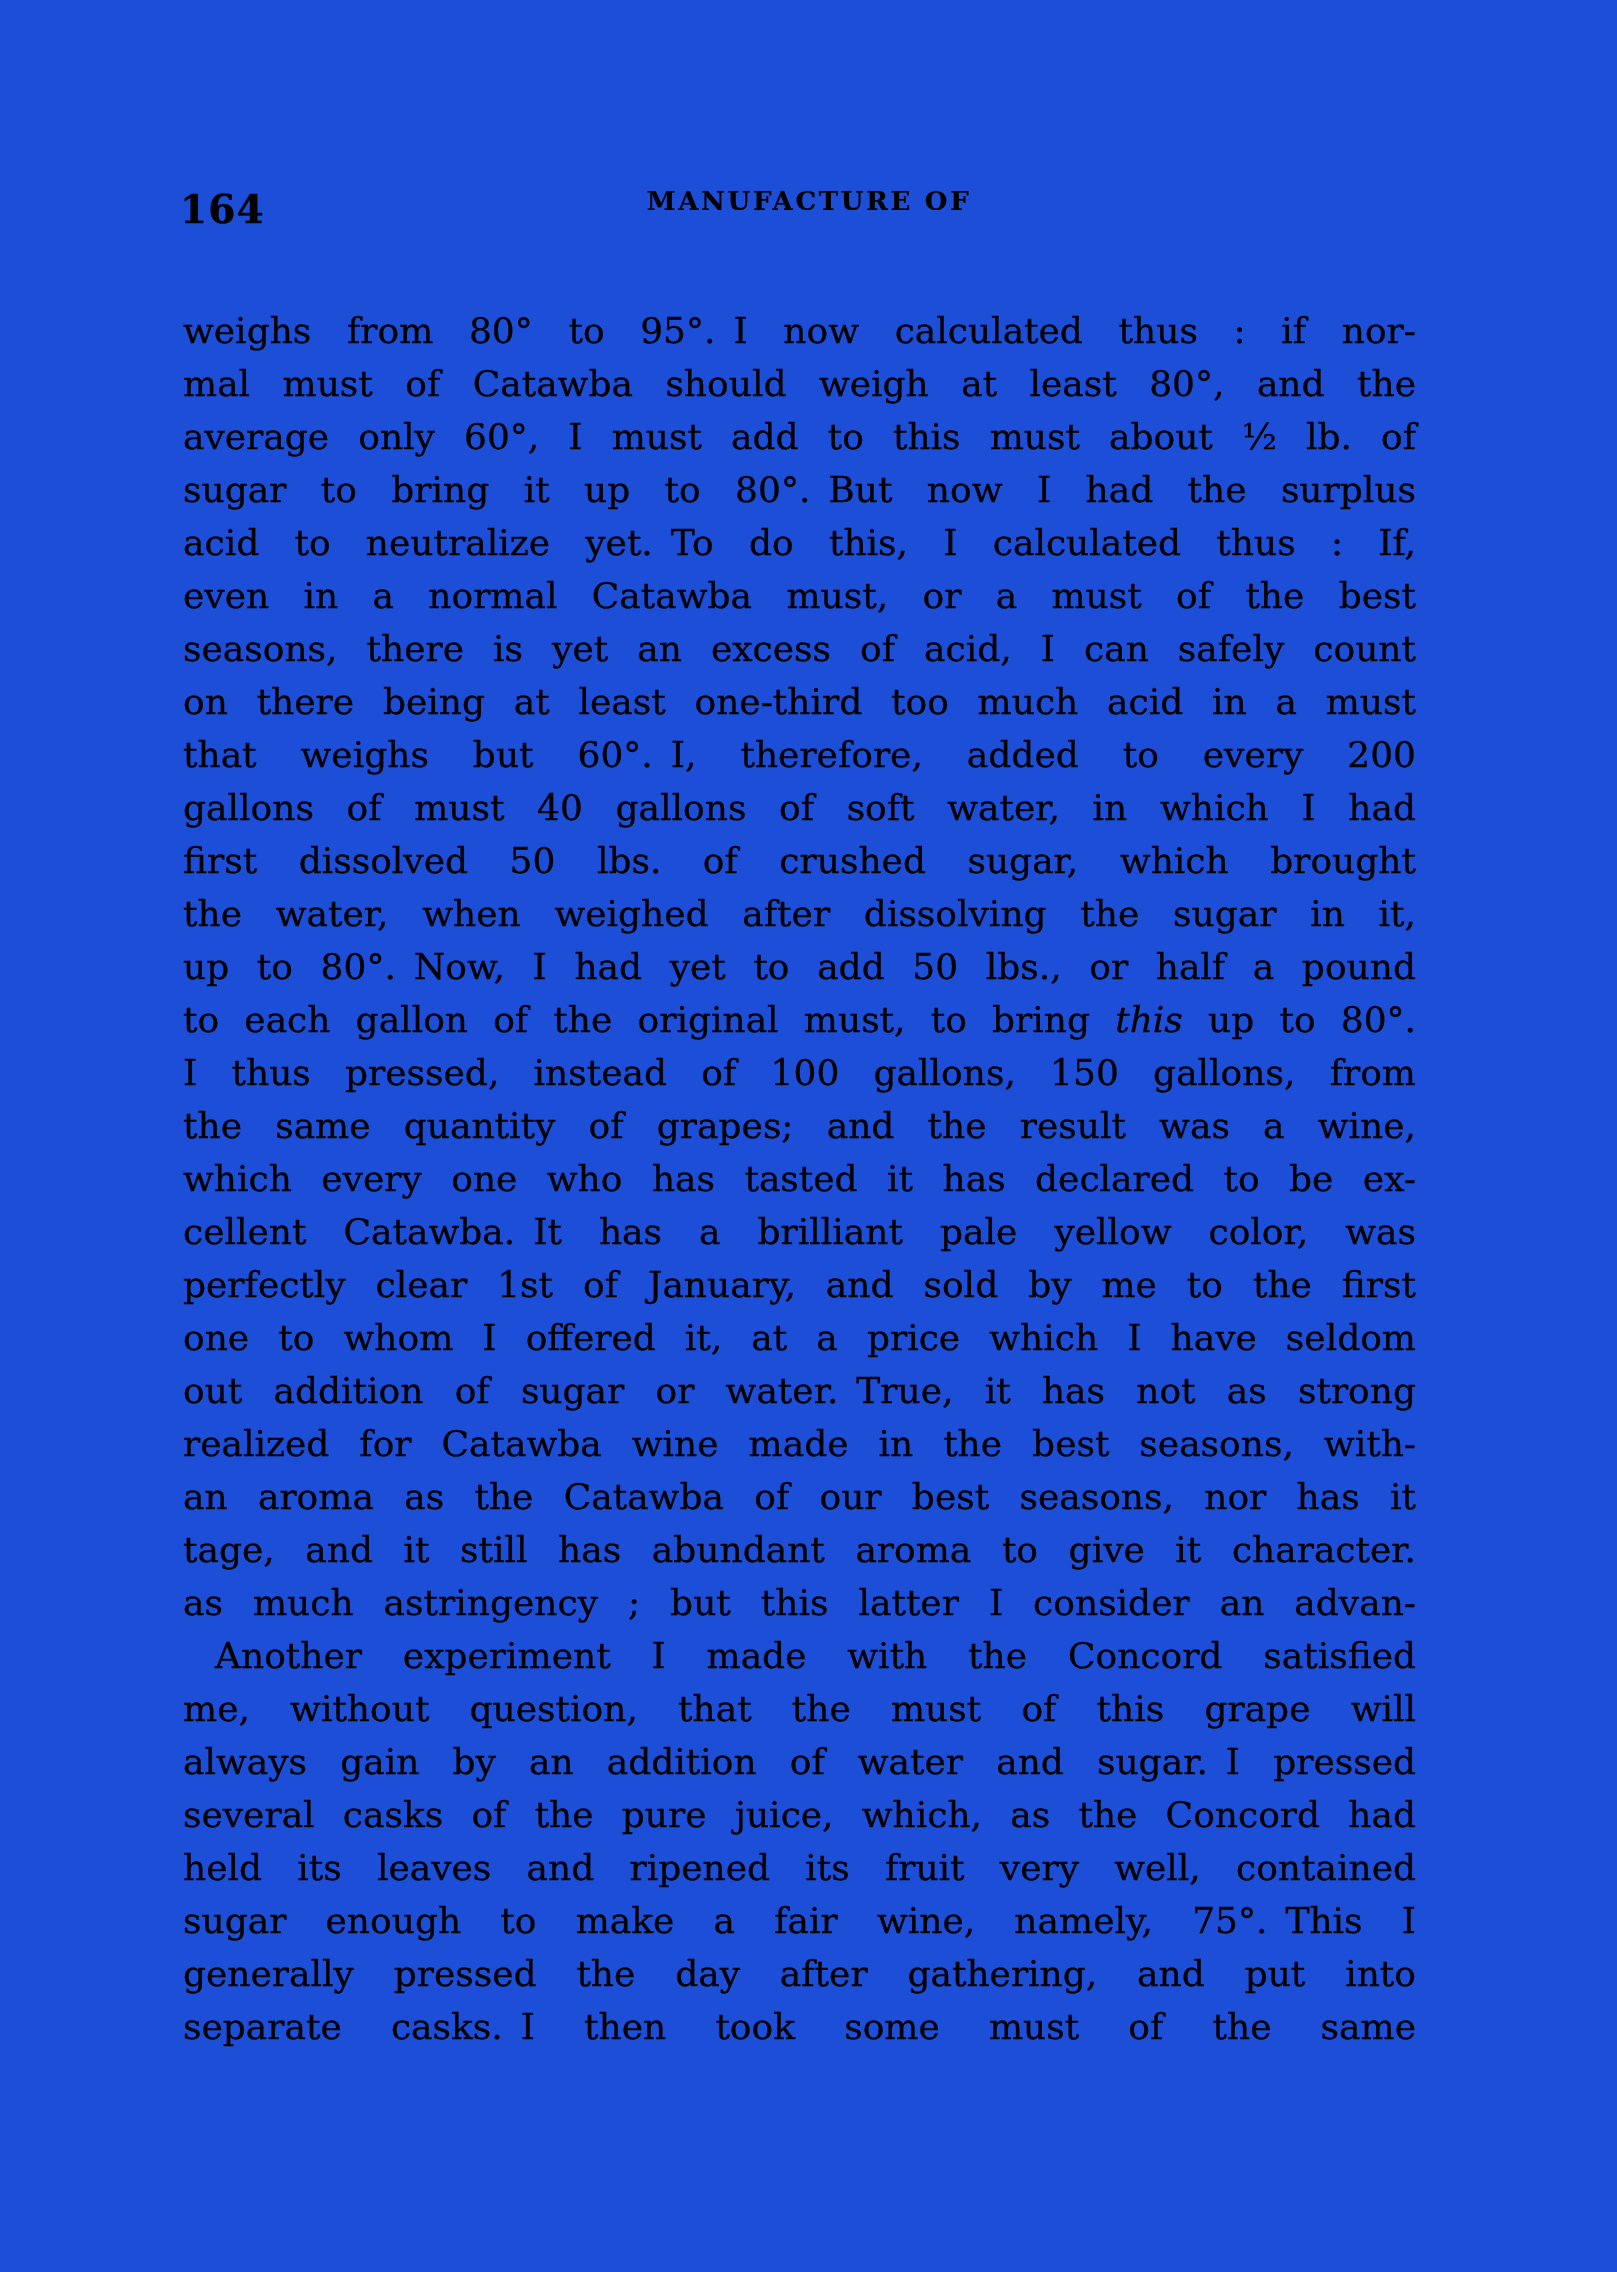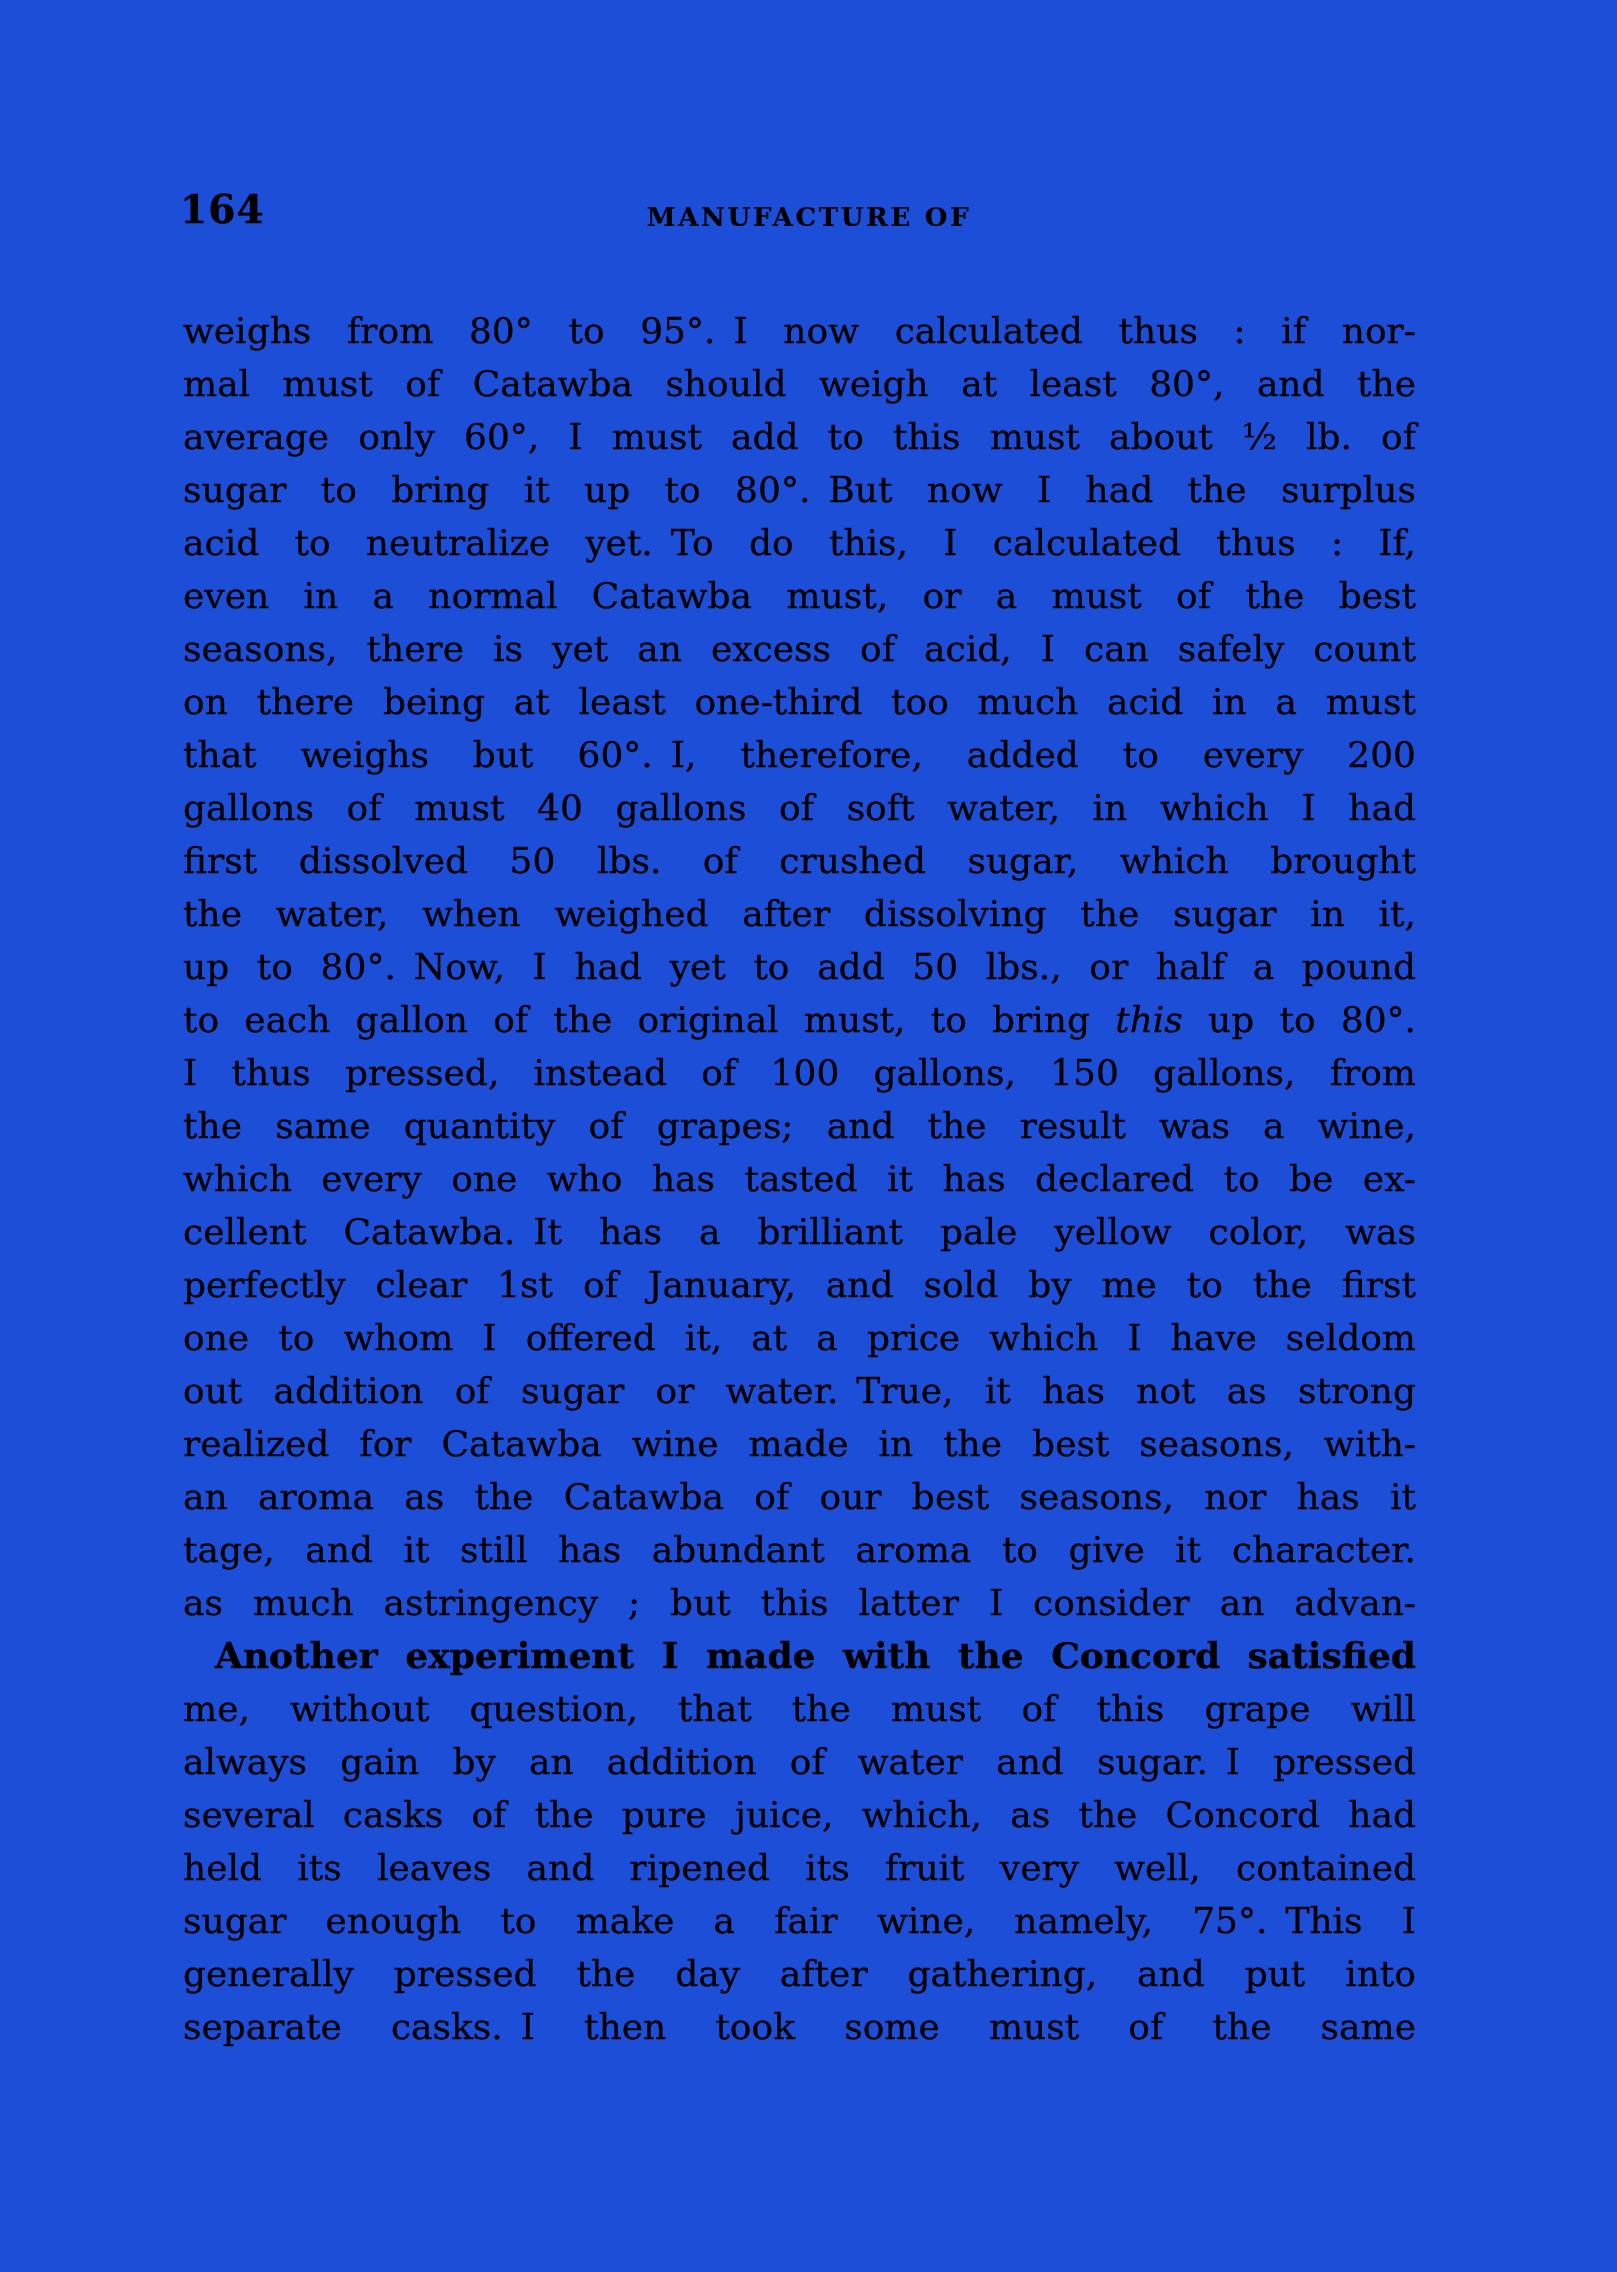--- a/index.html
+++ b/index.html
@@ -19,21 +19,21 @@
     font-size: 39px;
     line-height: 39px;
     font-weight: bold;
     letter-spacing: 1.1px;
     -webkit-text-stroke: 0.3px #000;
   }
   .running-header {
     position: absolute;
     left: 0;
     right: 0;
-    top: 204px;
+    top: 188px;
     text-align: center;
     font-size: 26px;
     line-height: 26px;
     font-weight: bold;
     letter-spacing: 2.7px;
     -webkit-text-stroke: 0.2px #000;
   }
   .body-text {
     position: absolute;
     left: 183px;
@@ -42,21 +42,21 @@
     margin-top: 24px;
   }
   .line {
     font-size: 36px;
     line-height: 53px;
     text-align: justify;
     text-align-last: justify;
     white-space: nowrap; 
     -webkit-text-stroke: 0.3px #000;
   }
-  .line.indent { text-indent: 32px; font-weight: bold; }
+  .line.indent { text-indent: 32px; }
   .line i { font-style: italic; }
 </style>
 </head>
 <body>
 
 <div class="page">
   <div class="folio">164</div>
   <div class="running-header">MANUFACTURE OF</div>
   <div class="body-text">
       <div class="line">weighs from 80° to 95°. I now calculated thus : if nor-</div>

